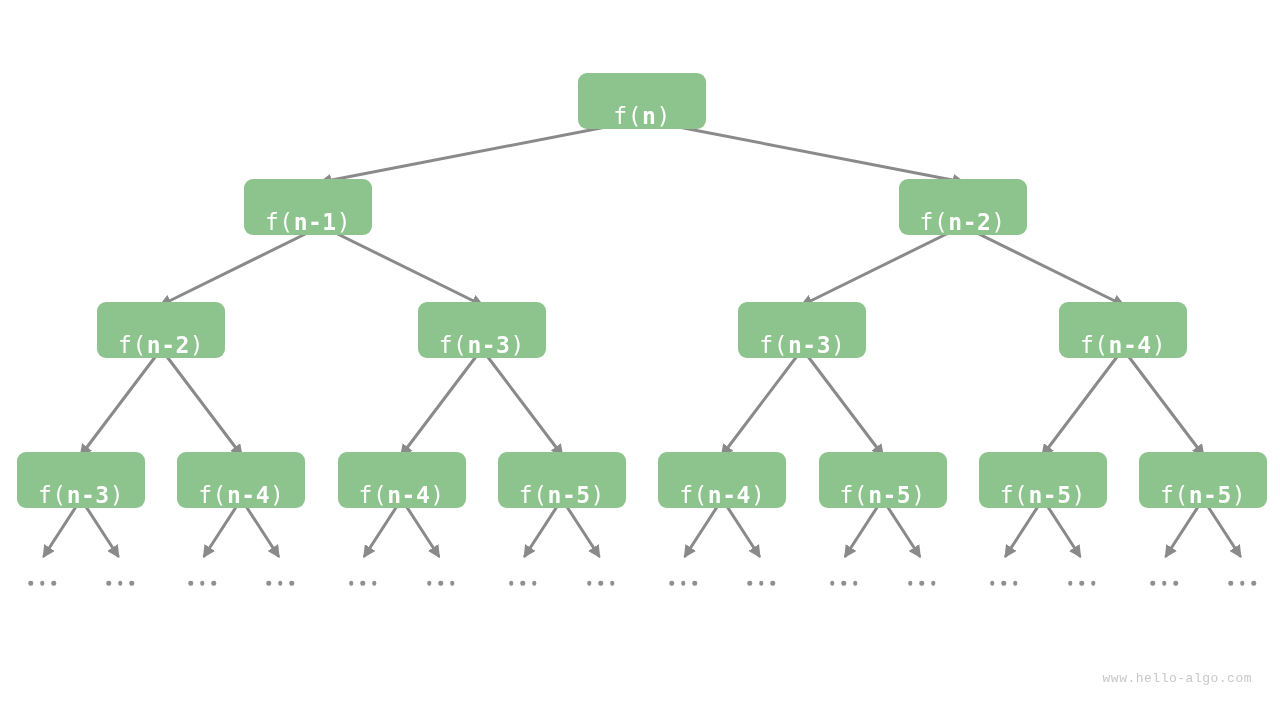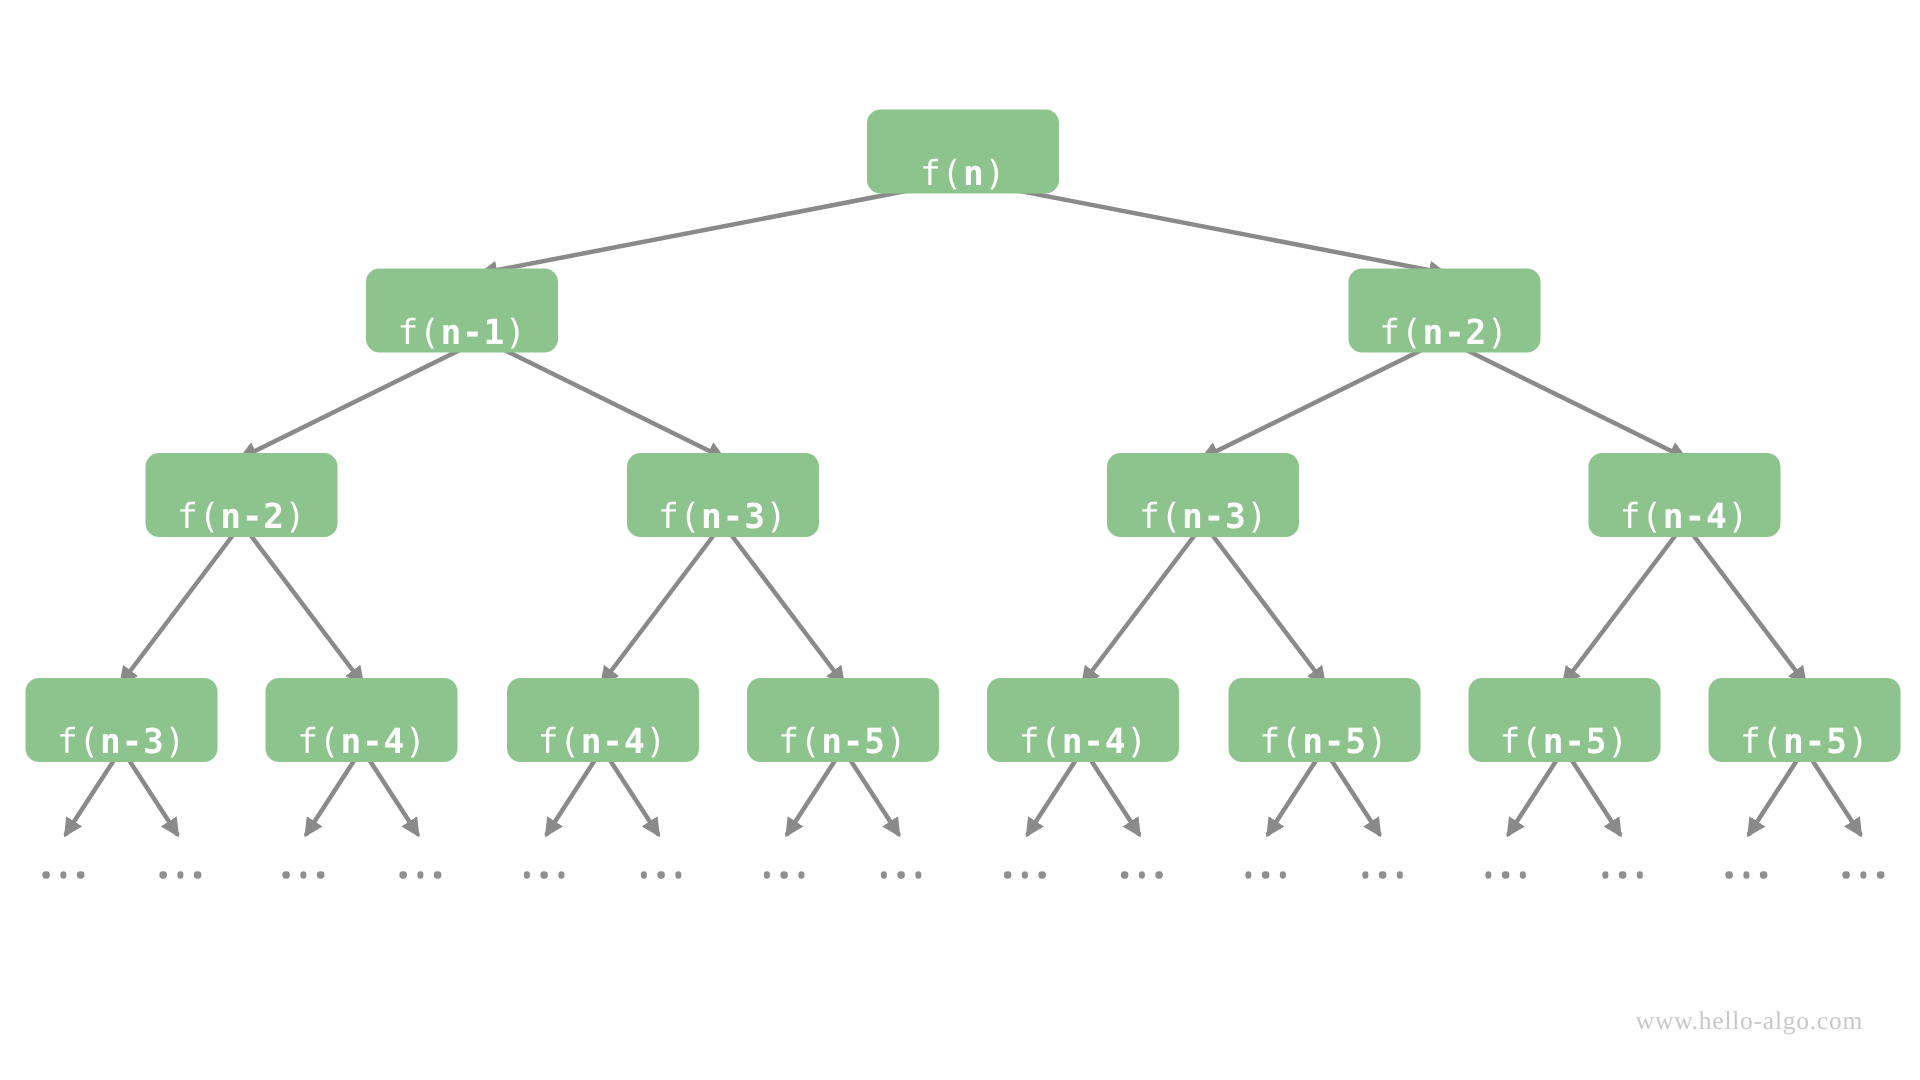--- a/index.html
+++ b/index.html
@@ -42,24 +42,24 @@
   }
   .dots i {
     display: block;
     width: 4.5px;
     height: 4.5px;
     border-radius: 50%;
     background: var(--ellipsis-color, #8f8f8f);
   }
   .watermark {
     position: absolute;
-    right: 38px;
+    right: 28px;
     top: 671px;
-    font-family: Liberation Serif, serif;
-    font-size: 17px;
+    font-family: Liberation Mono, monospace;
+    font-size: 13px;
     letter-spacing: 0.5px;
     color: var(--watermark-color, #c8c8c8);
   }
 </style>
 </head>
 <body>
 
 <div class="stage">
   <svg id="edges" viewBox="0 0 1280 720">
     <defs>

